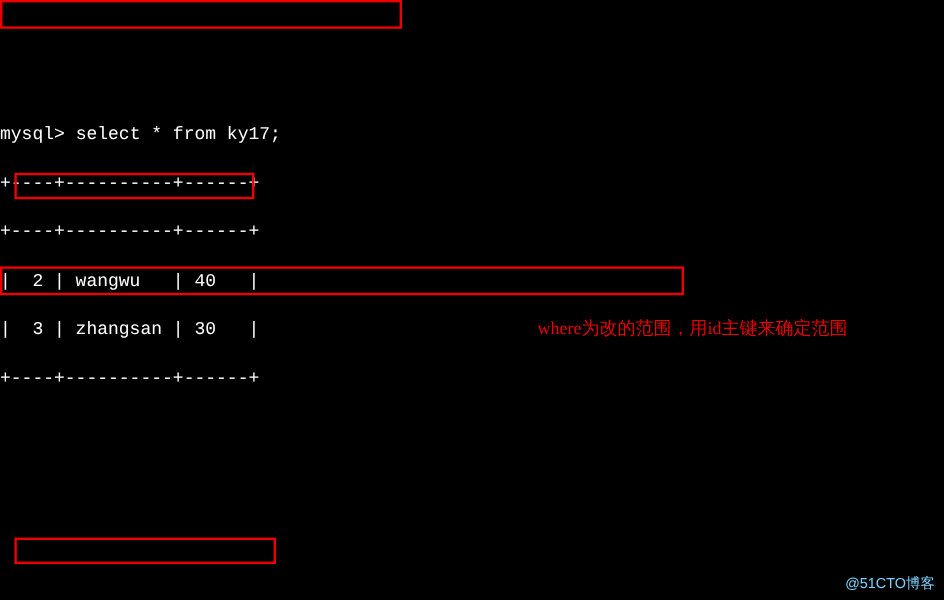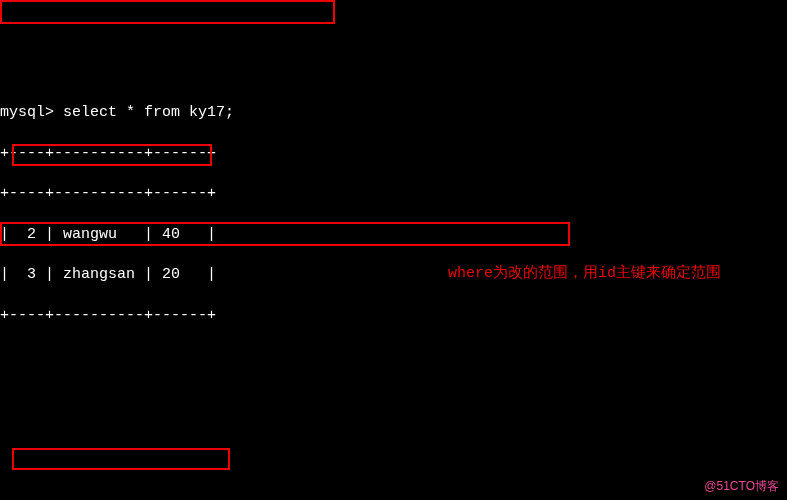--- a/index.html
+++ b/index.html
@@ -19,45 +19,45 @@
     .line { display: block; }
     .box-red {
       border: 2px solid #e00;
       display: inline-block;
       position: absolute;
       pointer-events: none;
     }
     .annotation {
       position: absolute;
       color: #e00;
-      font-family: Liberation Mono, monospace;
+      font-family: Liberation Serif, serif;
       font-size: 15px;
       white-space: nowrap;
     }
     .watermark {
       position: absolute;
       right: 8px;
       bottom: 6px;
-      color: #ec4899;
+      color: #7dd3fc;
       font-size: 12px;
       font-family: Arial, sans-serif;
       text-align: right;
     }
   </style>
 </head>
 <body>
 
 
 
 <div class="terminal">
 <span class="line"><span>mysql&gt;</span> <span>select * from ky17;</span></span>
 <span class="line">+----+----------+------+</span>
 <span class="line">+----+----------+------+</span>
 <span class="line">|  2 | wangwu   | 40   |</span>
-<span class="line">|  3 | zhangsan | 20   |</span>
+<span class="line">|  3 | zhangsan | 30   |</span>
 <span class="line">+----+----------+------+</span>
 
 
 
 
 
 
 
 
 

